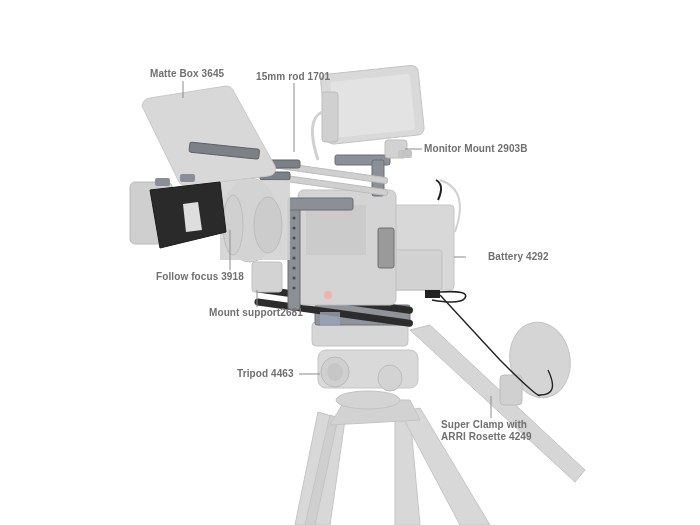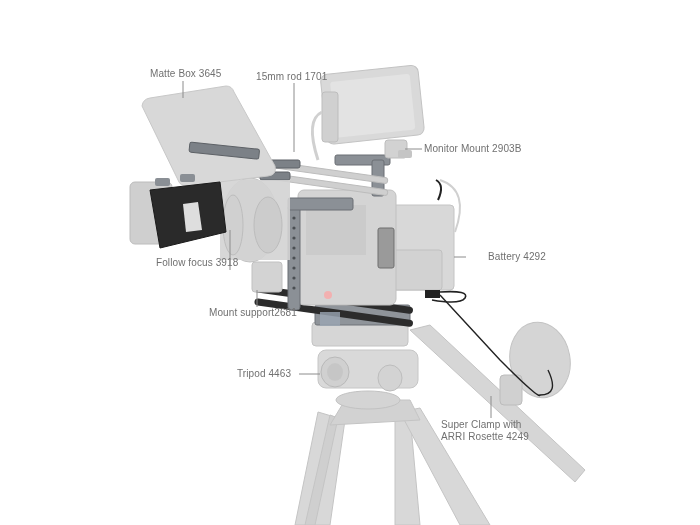--- a/index.html
+++ b/index.html
@@ -1,17 +1,17 @@
 <!DOCTYPE html>
 <html><head>
 <meta charset="utf-8">
 <style>
   html, body { margin: 0; padding: 0; background: #ffffff; }
   body { width: 700px; height: 525px; overflow: hidden; position: relative; font-family: "Liberation Sans", "DejaVu Sans", sans-serif; }
-  .stage { position: absolute; left: 0; top: 0; width: 700px; height: 413px; }
+  .stage { position: absolute; left: 0; top: 0; width: 700px; height: 413px; font-weight: bold; }
   .stage svg { position: absolute; left: 0; top: 0; }
   .label { position: absolute; font-size: 10px; line-height: 12px; color: #707070; white-space: nowrap; letter-spacing: 0.1px; }
   .label.multi { white-space: normal; margin-left: 16px; }
   .label span { display: block; }
 </style>
 </head>
 <body>
 
 <div class="stage">
   <svg width="700" height="525" viewBox="0 0 700 525">
@@ -126,20 +126,20 @@
       <line x1="257" y1="290" x2="257" y2="307"></line>
       <line x1="299" y1="374" x2="320" y2="374"></line>
       <line x1="491" y1="396" x2="491" y2="418"></line>
     </g>
   </svg>
 
   <div class="label" style="left:150px; top:68px;">Matte Box 3645</div>
   <div class="label" style="left:256px; top:71px;">15mm rod 1701</div>
   <div class="label" style="left:424px; top:143px;">Monitor Mount 2903B</div>
   <div class="label" style="left:488px; top:251px;">Battery 4292</div>
-  <div class="label" style="left:156px; top:257px;text-align:right;">Follow focus 3918</div>
+  <div class="label" style="left:156px; top:271px;text-align:right;">Follow focus 3918</div>
   <div class="label" style="left:209px; top:307px;">Mount support2681</div>
   <div class="label" style="left:237px; top:368px;">Tripod 4463</div>
   <div class="label multi" style="left:425px; top:419px;">
     <span>Super Clamp with</span>
     <span>ARRI Rosette 4249</span>
   </div>
 </div>
 
 </body></html>

